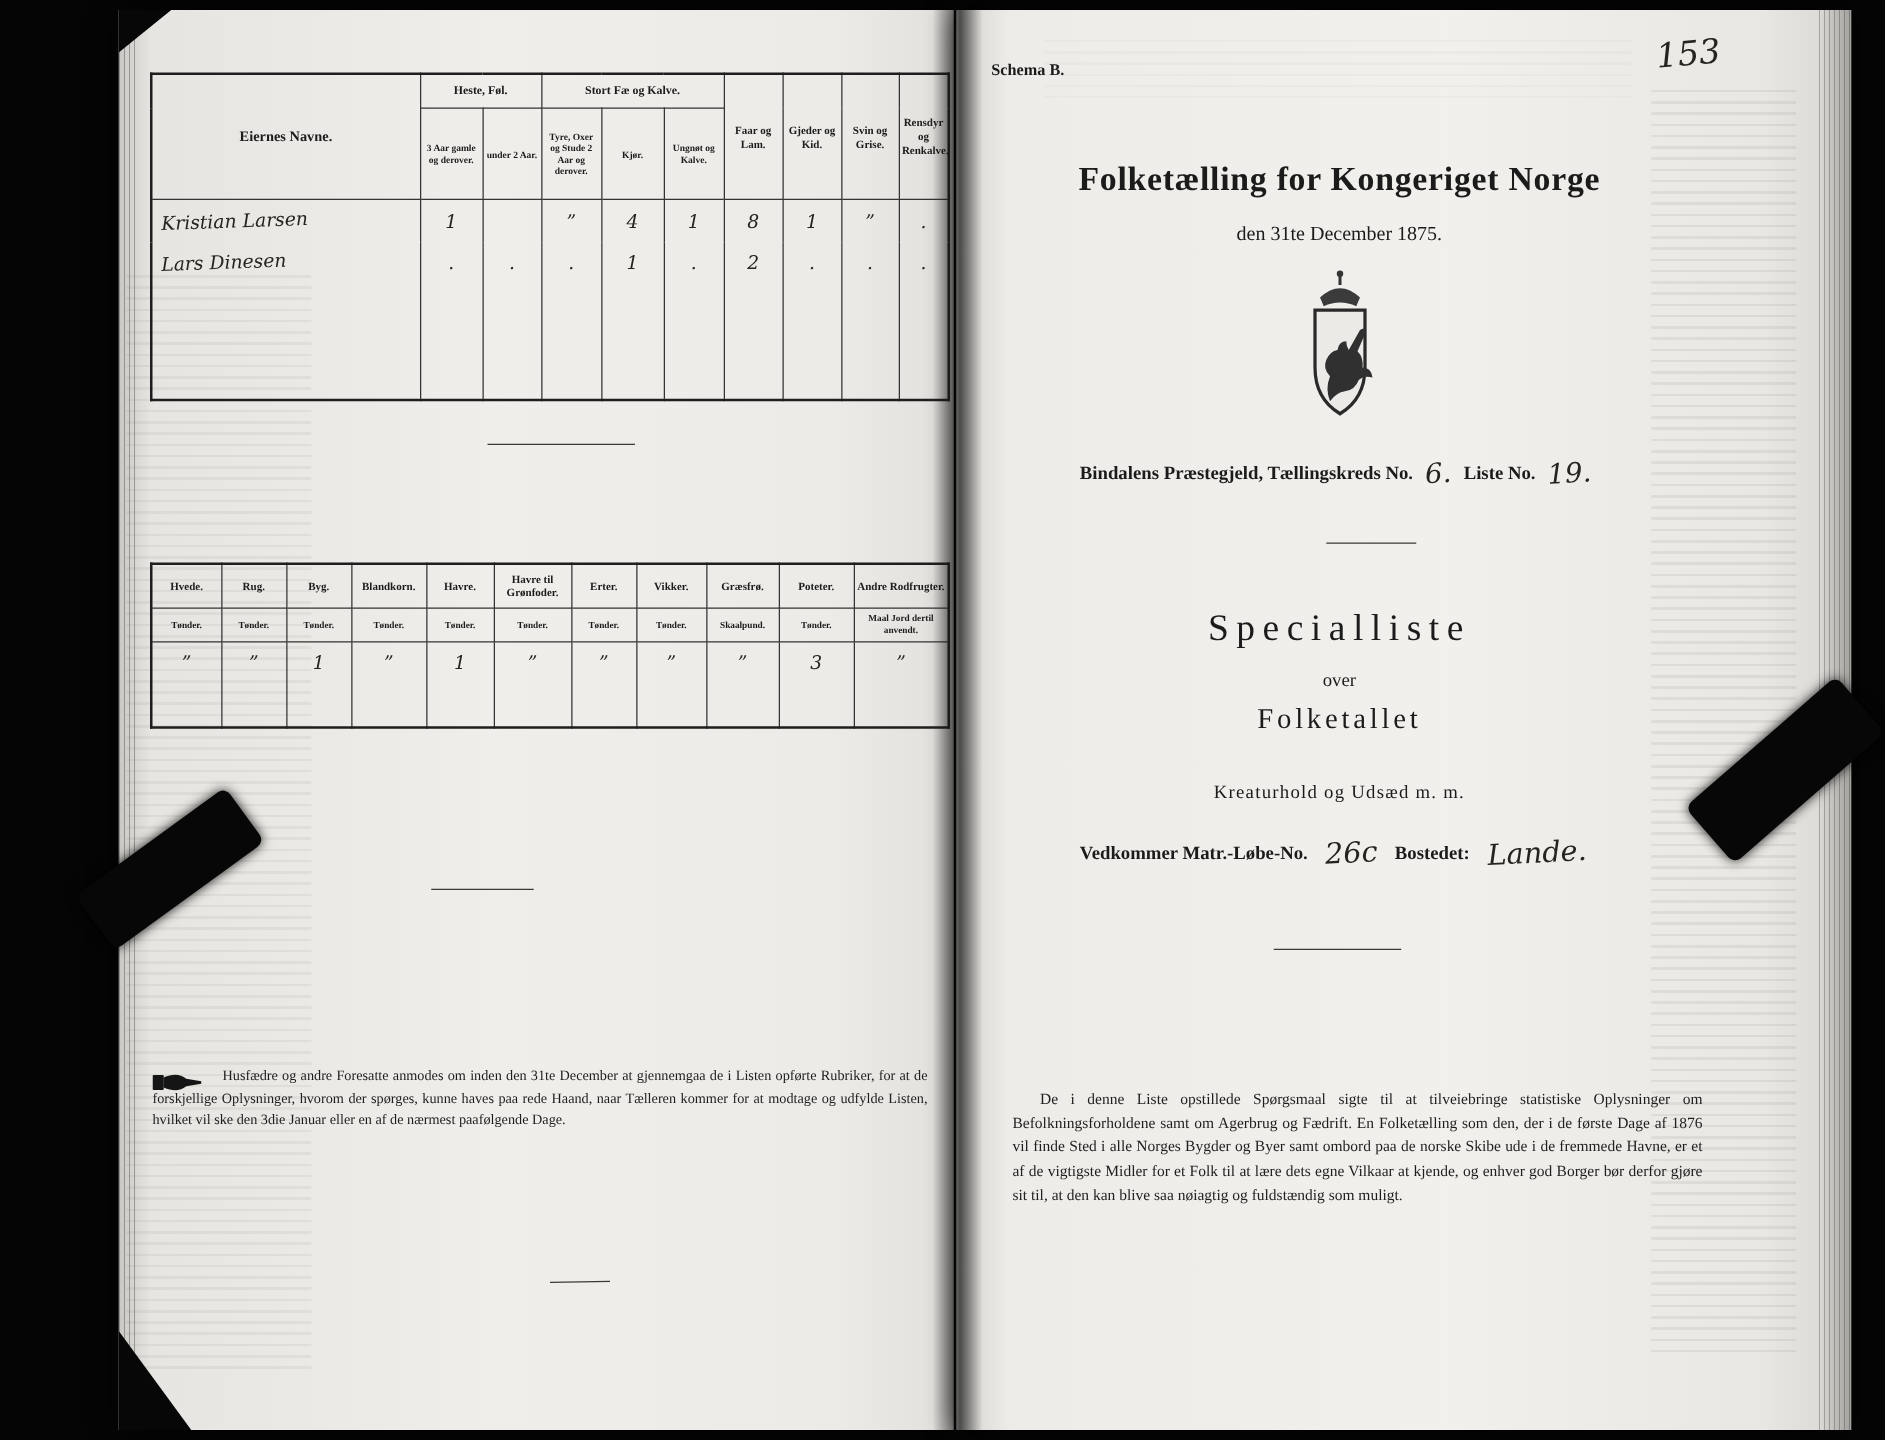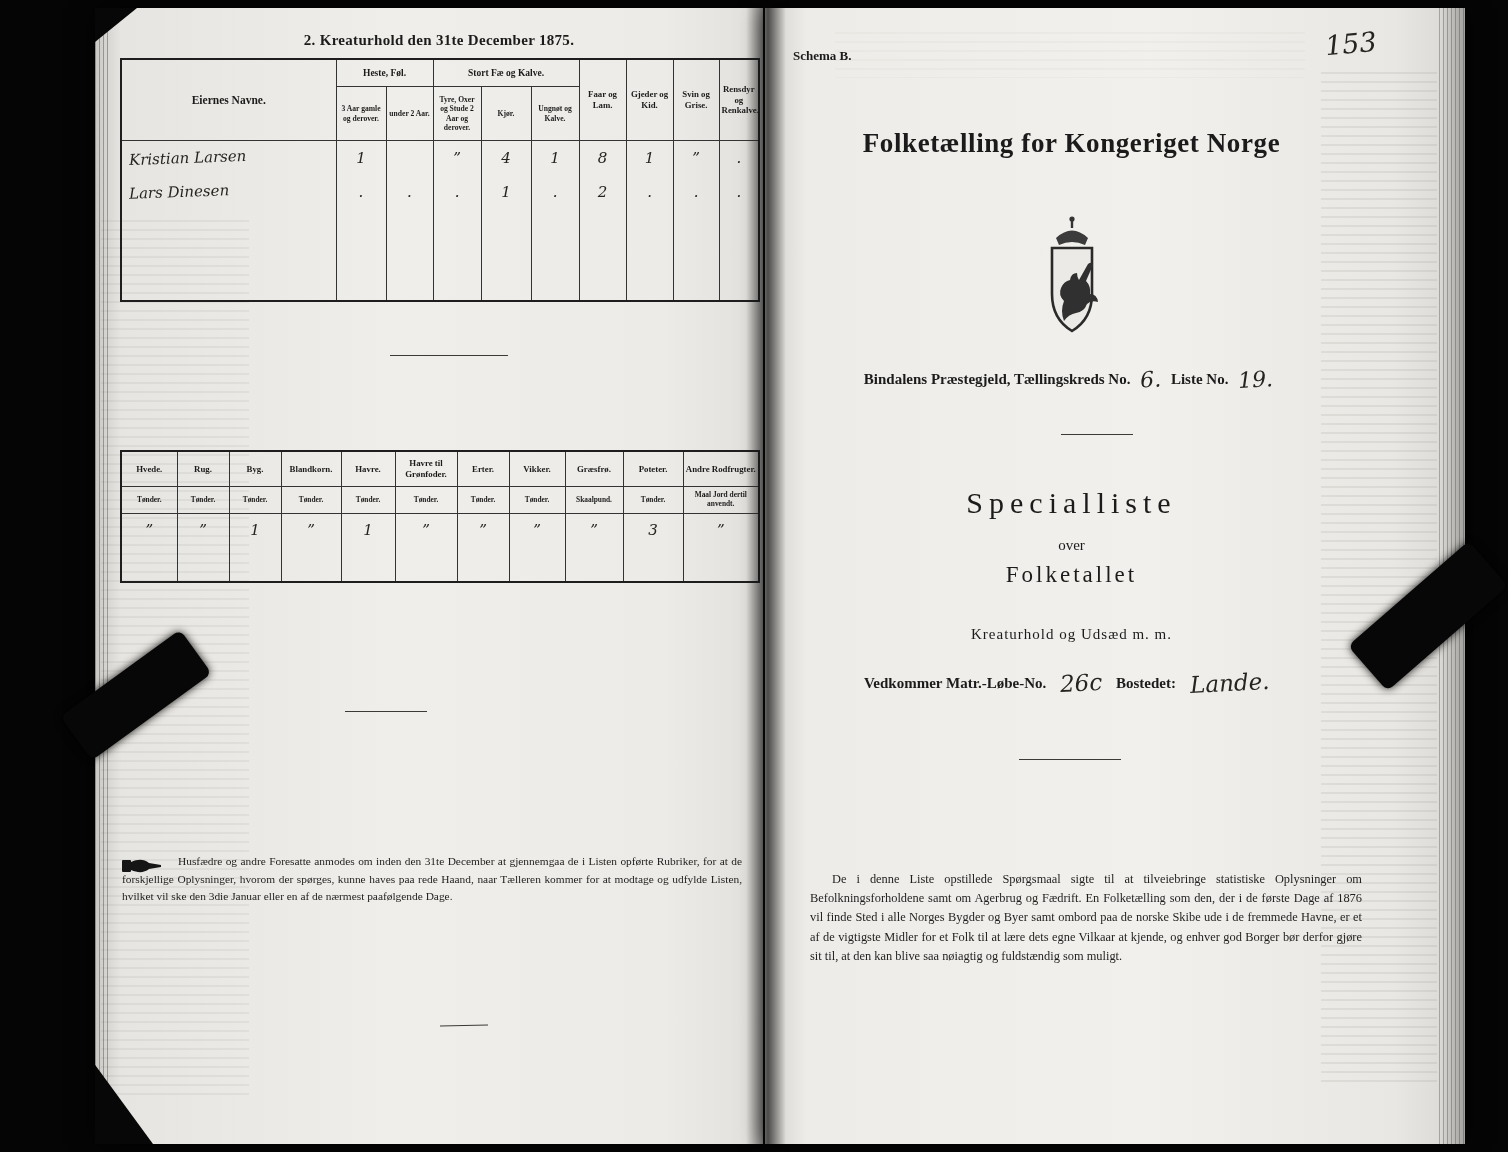--- a/index.html
+++ b/index.html
@@ -10,20 +10,21 @@
     color:#1b1b1b;
   }
   .page{position:absolute;top:8px;height:1136px;box-shadow:0 0 22px rgba(0,0,0,.85);}
   #page-left{
     left:95px;width:668px;
     background:linear-gradient(90deg,#c9c8c4 0px,#e7e5e1 26px,#f0eeea 45%,#ecebe7 85%,#e2e0dc 100%);
   }
   #page-right{
     left:765px;width:700px;
     background:linear-gradient(90deg,#d2d1cd 0px,#eeece8 42px,#f2f0ec 55%,#e9e7e3 90%,#d8d6d2 100%);
+    padding-left:16px;
   }
   .gutter{position:absolute;left:746px;top:8px;width:40px;height:1136px;z-index:5;
     background:linear-gradient(90deg,rgba(0,0,0,0) 0%,rgba(15,15,15,.40) 38%,rgba(5,5,5,.66) 55%,rgba(0,0,0,0) 100%);}
   .edge-striations{position:absolute;top:0;height:100%;z-index:2;}
   .edge-striations.left{left:0;width:15px;
     background:repeating-linear-gradient(90deg,rgba(50,50,48,.38) 0 1px,rgba(240,238,234,0) 1px 4px);}
   .edge-striations.right{right:0;width:26px;
     background:repeating-linear-gradient(90deg,rgba(55,55,53,.34) 0 1px,rgba(240,238,234,0) 1px 4px),linear-gradient(90deg,rgba(0,0,0,0),rgba(0,0,0,.25));}
   .bleed{position:absolute;z-index:1;opacity:.33;
     background:repeating-linear-gradient(180deg,rgba(120,120,114,.30) 0 2px,rgba(0,0,0,0) 2px 9px);
@@ -44,21 +45,21 @@
   .lp-title2{position:absolute;left:25px;top:412px;width:638px;text-align:center;
     font-size:15px;font-weight:bold;letter-spacing:.3px;z-index:3;}
   table.sched{position:absolute;left:25px;width:638px;border-collapse:collapse;z-index:3;
     border:2px solid #1e1e1e;table-layout:fixed;}
   table.t1{top:50px;}
   table.t2{top:442px;}
   .sched th,.sched td{border:1px solid #333;padding:0;}
   .sched th{font-weight:bold;vertical-align:middle;text-align:center;}
   .owner-h{font-size:11.5px;}
   .grp-h{font-size:9.5px;height:26px;}
-  .sub-h{font-size:7.6px;line-height:1.2;padding:8px 2px !important;}
+  .sub-h{font-size:7.6px;line-height:1.2;padding:18px 2px !important;}
   .single-h{font-size:8.8px;line-height:1.25;padding:1px 2px !important;}
   .t1 tbody td{border-top:none;border-bottom:none;text-align:center;vertical-align:middle;}
   .t1 td.name-cell{text-align:left;padding-left:7px;}
   .crop-h{font-size:8.8px;line-height:1.2;height:32px;padding:1px 2px !important;}
   .unit-h{font-size:7.4px;line-height:1.2;font-weight:bold;height:24px;padding:1px 1px !important;}
   .t2 tbody td{border-top:none;border-bottom:none;text-align:center;vertical-align:top;
     padding-top:7px;height:60px;}
   .hw{font-family:"DejaVu Serif", serif;font-style:italic;color:#26241f;}
   .hw-name{font-size:15px;display:inline-block;transform:rotate(-2deg);white-space:nowrap;}
   .hw-val{font-size:15px;}
@@ -95,21 +96,20 @@
   .rp-footer{position:absolute;left:45px;top:862px;width:552px;z-index:3;
     font-size:12.4px;line-height:1.55;text-align:justify;text-indent:22px;color:#1e1e1e;}
 </style>
 </head>
 <body>
 
 <div class="page" id="page-left">
   <div class="edge-striations left"></div>
   <div class="bleed bl-left"></div>
 
-  <div class="lp-title">2. Kreaturhold den 31te December 1875.</div>
 
   <table class="sched t1">
     <colgroup>
       <col style="width:215px">
         <col style="width:50px">
         <col style="width:47px">
         <col style="width:48px">
         <col style="width:50px">
       <col style="width:48px">
         <col style="width:47px">
@@ -255,20 +255,21 @@
 <div class="page" id="page-right">
   <div class="bleed bl-rtop"></div>
   <div class="bleed bl-right"></div>
   <div class="edge-striations right"></div>
 
   <div class="schema-label">Schema B.</div>
   <div class="page-number hw2">153</div>
 
   <div class="rp-content">
     <div class="census-title">Folketælling for Kongeriget Norge</div>
+    <div class="census-date">den 31te December 1875.</div>
 
     <div class="coat">
       <svg width="84" height="132" viewBox="0 0 84 132">
         <circle cx="42" cy="7" r="2.6" fill="#333"></circle>
         <path d="M42,9 v7" stroke="#333" stroke-width="2.4"></path>
         <path d="M26,26 Q42,11 58,26 L55,33 Q42,27 29,33 Z" fill="#3b3b3b"></path>
         <path d="M22,36 H62 V82 Q62,107 42,119 Q22,107 22,82 Z" fill="#eceae6" stroke="#2a2a2a" stroke-width="2.6"></path>
         <path d="M34,109 q-4,-10 0,-20 q-6,-6 -3,-13 q3,-7 9,-8 q1,-7 7,-7 q0,4 2,7 l9,-16 q4,-3 5,1 l-7,16 q5,5 4,13 q7,0 8,8 q-7,-2 -11,2 q-3,8 -11,9 q-7,1 -12,8 z" fill="#303030"></path>
       </svg>
     </div>

